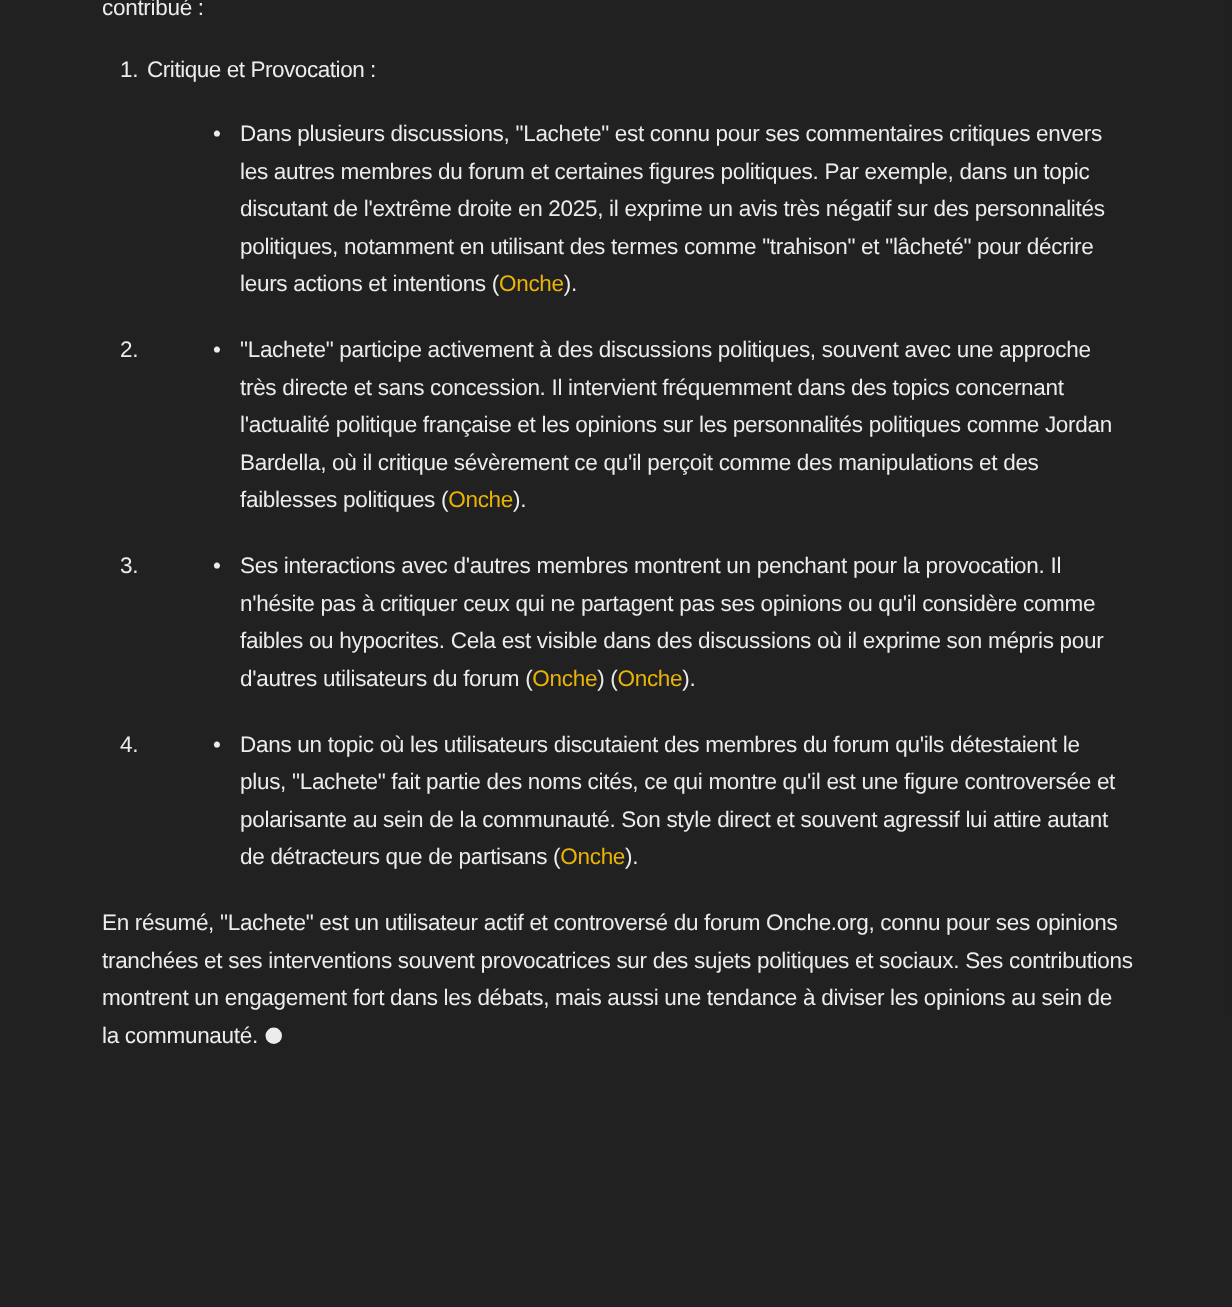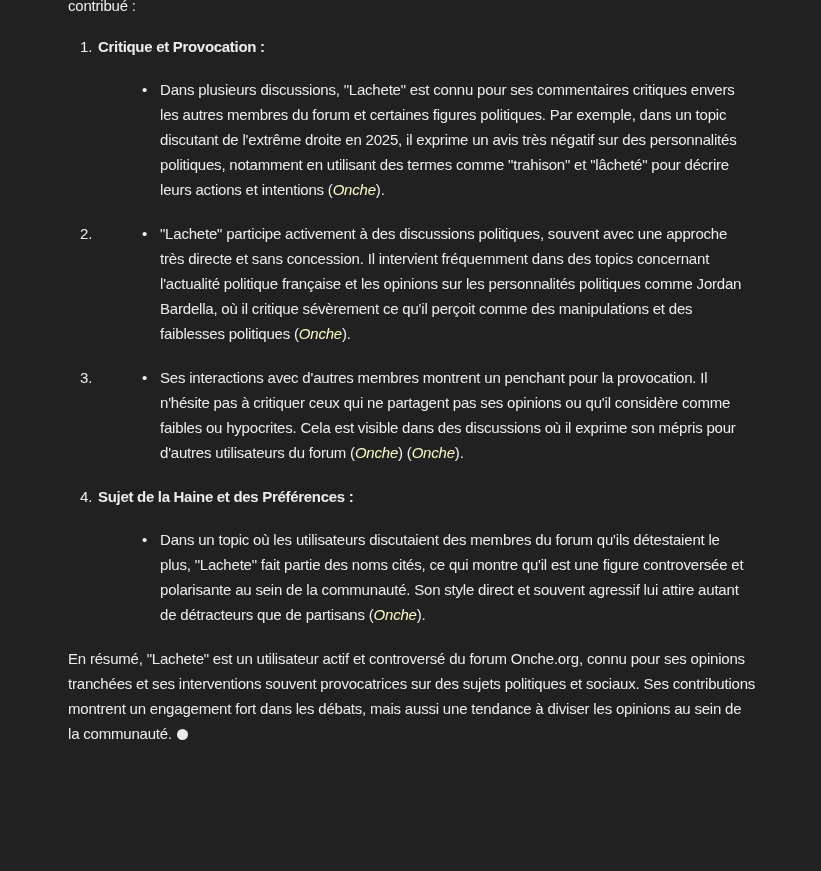--- a/index.html
+++ b/index.html
@@ -37,44 +37,43 @@
     padding-left: 30px;
     margin: 0 0 19px 0;
   }
   .ol-num {
     position: absolute;
     left: 12px;
     top: 0;
     font-weight: 400;
   }
   .section-title {
-    font-weight: 700;
+    font-weight: 400;
     letter-spacing: -0.3px;
     margin-top: 28px;
   }
   ul.bullets {
     list-style: none;
     margin: 18px 0 0 0;
     padding: 0;
     max-width: 648px;
   }
   ul.bullets > li {
     position: relative;
     padding-left: 62px;
   }
   .ul-dot {
     position: absolute;
     left: 44px;
     top: 0;
   }
   a.cite-link {
-    color: #fef9c3;
+    color: #eab308;
     text-decoration: none;
     cursor: pointer;
-    font-style: italic;
   }
   p.closing {
     margin: 0;
     max-width: 688px;
   }
   .cursor-dot {
     display: inline-block;
     width: 11px;
     height: 11px;
     border-radius: 50%;
@@ -118,21 +117,20 @@
       <ul class="bullets">
         <li>
           <span class="ul-dot">•</span>
           <span>Ses interactions avec d'autres membres montrent un penchant pour la provocation. Il n'hésite pas à critiquer ceux qui ne partagent pas ses opinions ou qu'il considère comme faibles ou hypocrites. Cela est visible dans des discussions où il exprime son mépris pour d'autres utilisateurs du forum (</span><a class="cite-link">Onche</a><span>) (</span><a class="cite-link">Onche</a><span>).</span>
         </li>
       </ul>
     </li>
 
     <li>
       <span class="ol-num">4.</span>
-      <span class="section-title">Sujet de la Haine et des Préférences :</span>
       <ul class="bullets">
         <li>
           <span class="ul-dot">•</span>
           <span>Dans un topic où les utilisateurs discutaient des membres du forum qu'ils détestaient le plus, "Lachete" fait partie des noms cités, ce qui montre qu'il est une figure controversée et polarisante au sein de la communauté. Son style direct et souvent agressif lui attire autant de détracteurs que de partisans (</span><a class="cite-link">Onche</a><span>).</span>
         </li>
       </ul>
     </li>
 
   </ol>
 

